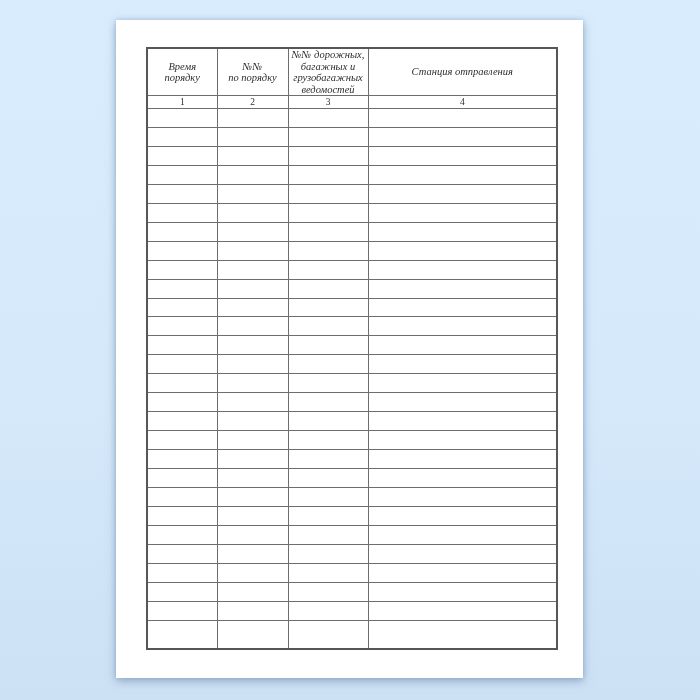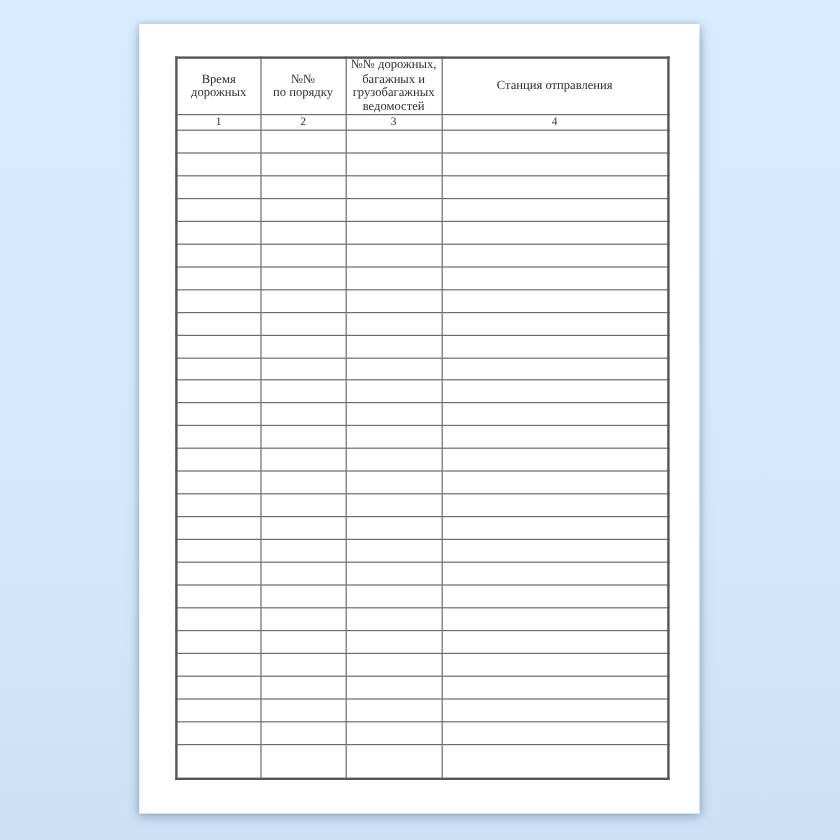--- a/index.html
+++ b/index.html
@@ -42,20 +42,21 @@
     text-align: center;
     vertical-align: middle;
     overflow: hidden;
   }
   .header-row th {
     height: 46px;
     font-size: 10.5px;
     line-height: 11.5px;
     font-weight: normal;
     white-space: pre-line;
+    font-style: italic;
   }
   .number-row td {
     height: 12px;
     font-size: 9.5px;
     line-height: 10px;
   }
   .empty-row td {
     font-size: 0;
     line-height: 0;
   }
@@ -68,21 +69,21 @@
     <table class="form-table">
       <colgroup>
         <col style="width:70px">
         <col style="width:71px">
         <col style="width:80px">
         <col style="width:189px">
       </colgroup>
       <thead>
         <tr class="header-row">
           <th>Время
-дорожных</th>
+порядку</th>
           <th>№№
 по порядку</th>
           <th>№№ дорожных,
 багажных и
 грузобагажных
 ведомостей</th>
           <th>Станция отправления</th>
         </tr>
         <tr class="number-row">
           <td>1</td>

